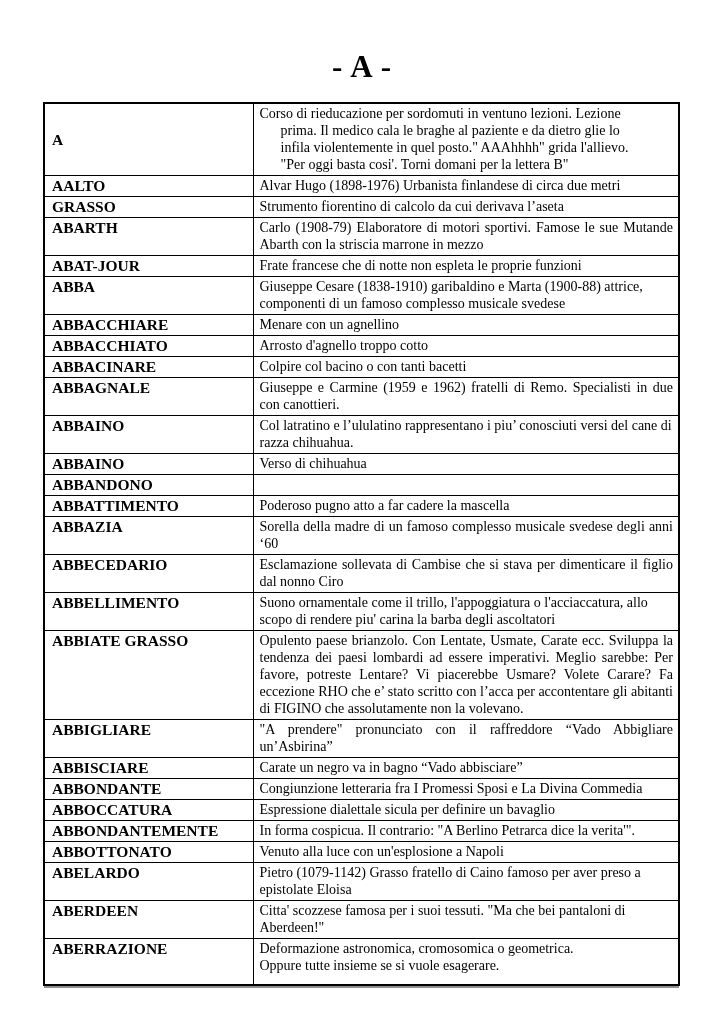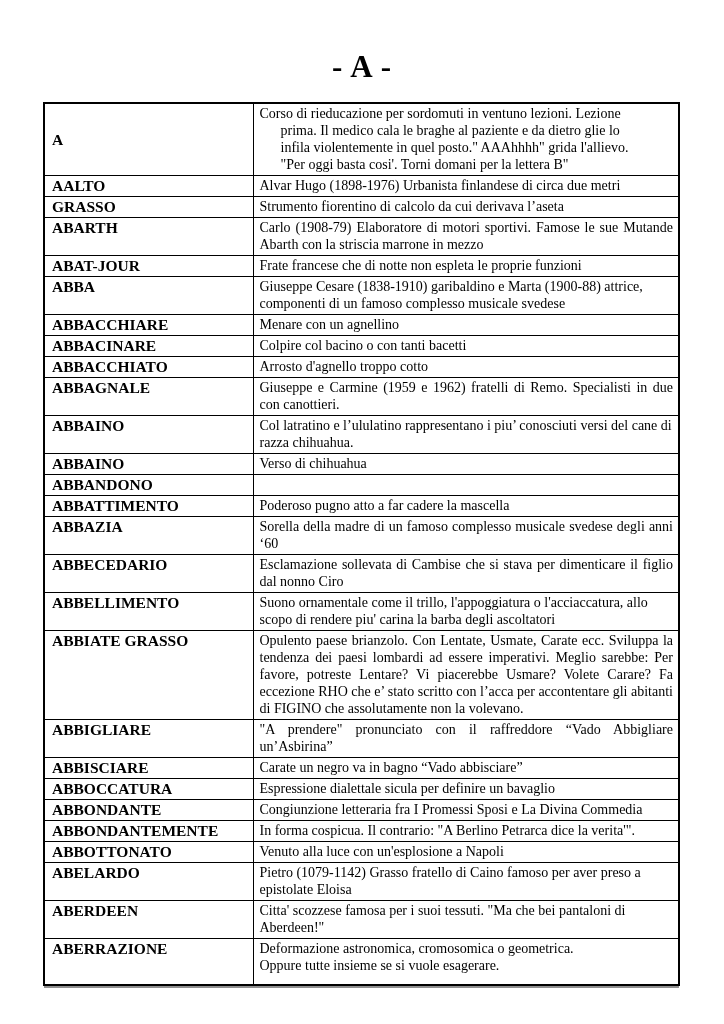--- a/index.html
+++ b/index.html
@@ -92,26 +92,26 @@
         </tr>
         <tr>
           <td class="term">ABBA</td>
           <td class="def">Giuseppe Cesare (1838-1910) garibaldino e Marta (1900-88) attrice, componenti di un famoso complesso musicale svedese</td>
         </tr>
         <tr>
           <td class="term">ABBACCHIARE</td>
           <td class="def">Menare con un agnellino</td>
         </tr>
         <tr>
+          <td class="term">ABBACCHIATO</td>
+          <td class="def">Arrosto d'agnello troppo cotto</td>
+        </tr>
+        <tr>
           <td class="term">ABBACINARE</td>
           <td class="def">Colpire col bacino o con tanti bacetti</td>
-        </tr>
-        <tr>
-          <td class="term">ABBACCHIATO</td>
-          <td class="def">Arrosto d'agnello troppo cotto</td>
         </tr>
         <tr>
           <td class="term">ABBAGNALE</td>
           <td class="def justify">Giuseppe e Carmine (1959 e 1962) fratelli di Remo. Specialisti in due con canottieri.</td>
         </tr>
         <tr>
           <td class="term">ABBAINO</td>
           <td class="def">Col latratino e l’ululatino rappresentano i piu’ conosciuti versi del cane di razza chihuahua.</td>
         </tr>
         <tr>
@@ -144,26 +144,26 @@
         </tr>
         <tr>
           <td class="term">ABBIGLIARE</td>
           <td class="def justify">"A prendere" pronunciato con il raffreddore “Vado Abbigliare un’Asbirina”</td>
         </tr>
         <tr>
           <td class="term">ABBISCIARE</td>
           <td class="def">Carate un negro va in bagno “Vado abbisciare”</td>
         </tr>
         <tr>
+          <td class="term">ABBONDANTE</td>
+          <td class="def">Congiunzione letteraria fra I Promessi Sposi e La Divina Commedia</td>
+        </tr>
+        <tr>
           <td class="term">ABBOCCATURA</td>
           <td class="def">Espressione dialettale sicula per definire un bavaglio</td>
-        </tr>
-        <tr>
-          <td class="term">ABBONDANTE</td>
-          <td class="def">Congiunzione letteraria fra I Promessi Sposi e La Divina Commedia</td>
         </tr>
         <tr>
           <td class="term">ABBONDANTEMENTE</td>
           <td class="def">In forma cospicua. Il contrario: "A Berlino Petrarca dice la verita'".</td>
         </tr>
         <tr>
           <td class="term">ABBOTTONATO</td>
           <td class="def">Venuto alla luce con un'esplosione a Napoli</td>
         </tr>
         <tr>

